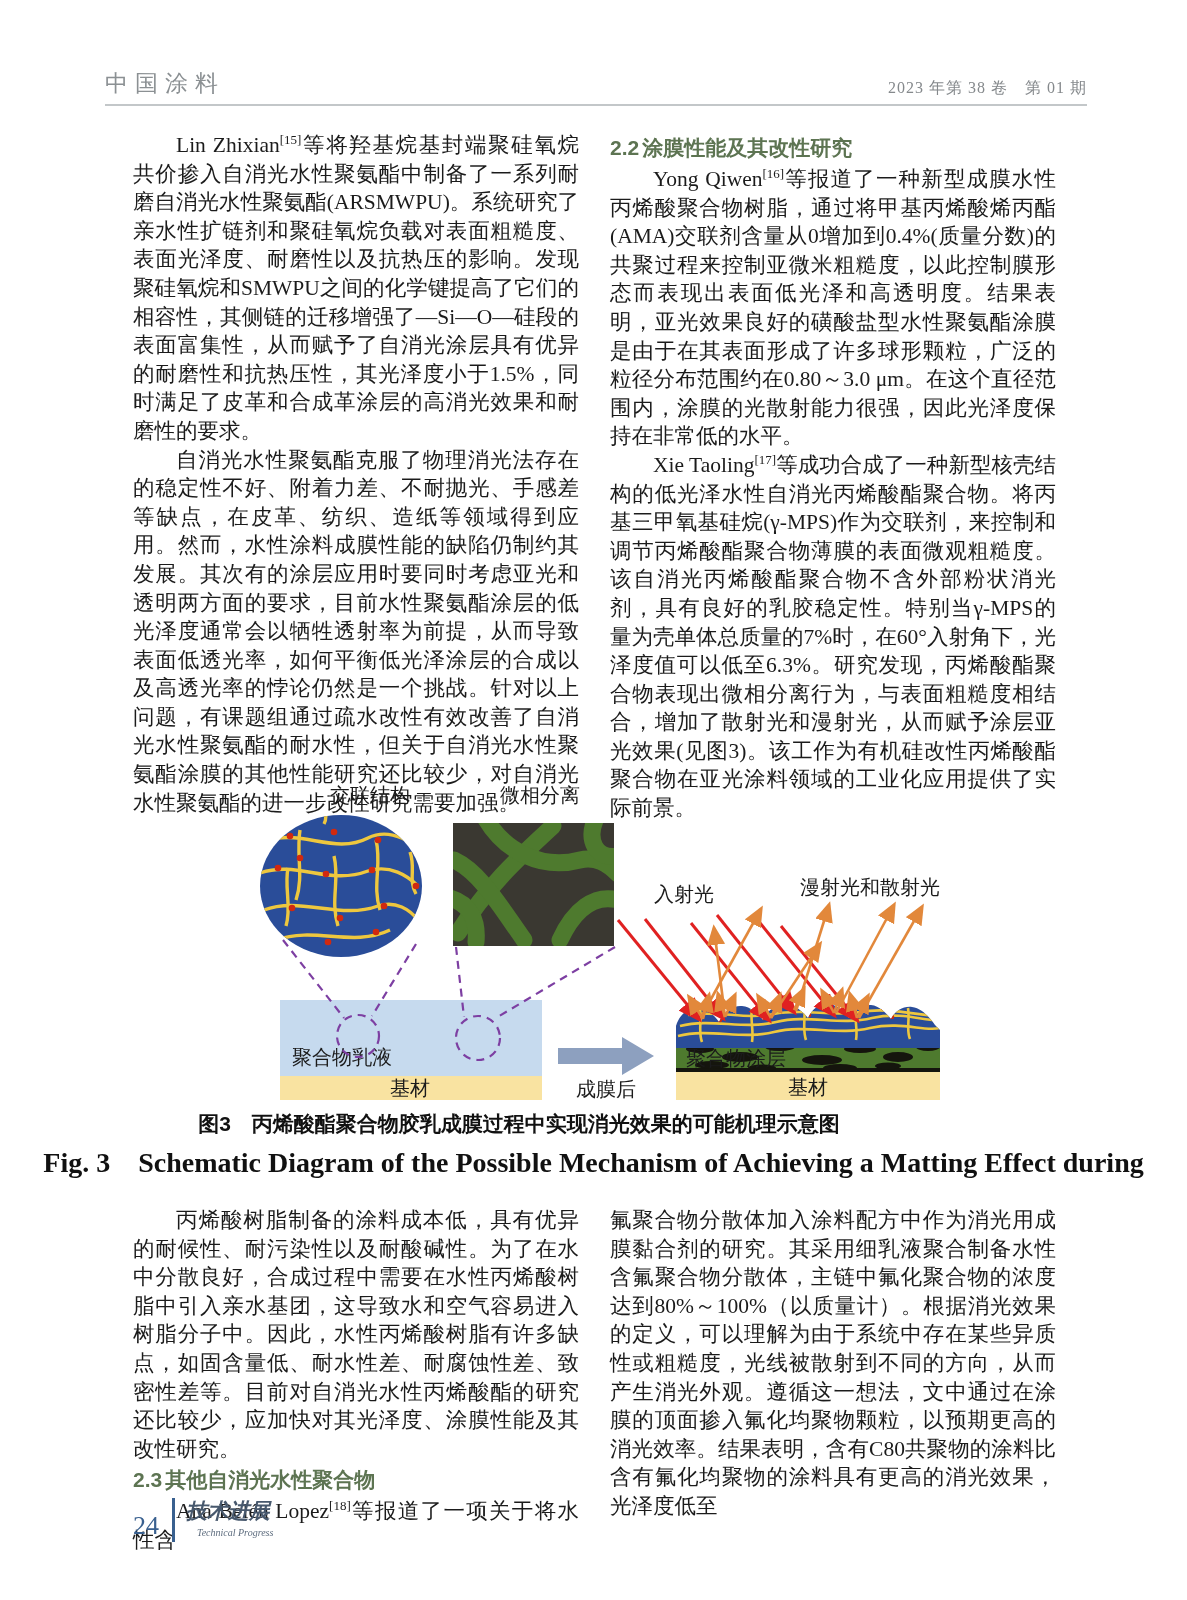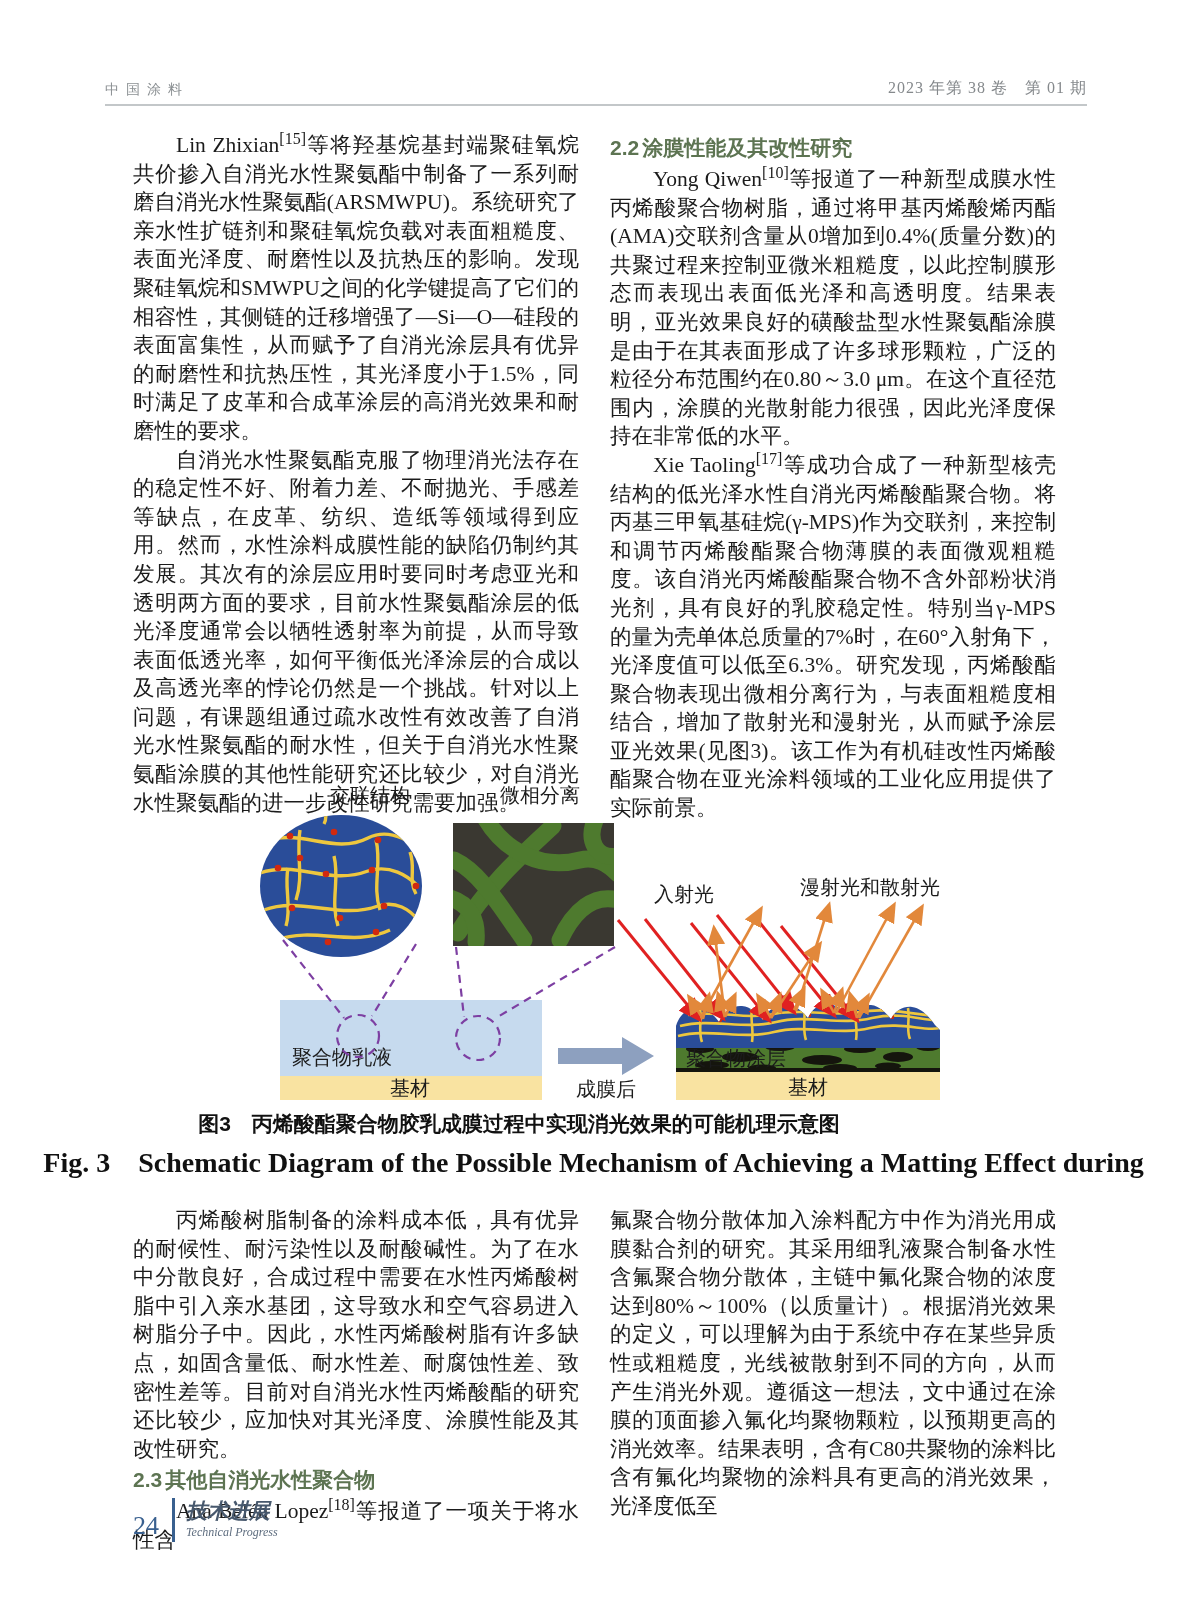--- a/index.html
+++ b/index.html
@@ -2,49 +2,49 @@
 <html><head>
 <meta charset="utf-8">
 <style>
   html,body{margin:0;padding:0;background:#ffffff;}
   .page{position:relative;width:1187px;height:1600px;background:#fff;overflow:hidden;
         font-family:"Liberation Serif","DejaVu Serif",serif;color:#1b1b1b;}
   
   .header{position:absolute;left:105px;top:74px;width:982px;height:32px;
           border-bottom:2px solid #c3c7c9;display:flex;justify-content:space-between;
           align-items:flex-end;padding-bottom:5px;box-sizing:border-box;}
-  .journal-name{color:#8b9093;font-size:14px;letter-spacing:7px;}
+  .journal-name{color:#8b9093;font-size:23px;letter-spacing:7px;}
   .issue-info{color:#85898c;font-size:16px;letter-spacing:1px;}
   
   .cols{position:absolute;left:133px;width:924px;display:flex;gap:31px;}
   .cols-top{top:131px;}
   .cols-bottom{top:1206px;}
   .col{width:446px;}
   .para{margin:0;font-size:21.5px;line-height:28.6px;text-align:justify;text-justify:inter-ideograph;}
   .para.indent{text-indent:43px;}
-  sup{font-size:16px;line-height:0;}
+  sup{font-size:13px;line-height:0;}
   .section-heading{display:flex;gap:3px;font-family:"Liberation Sans","DejaVu Sans",sans-serif;
                    font-weight:bold;font-size:21px;color:#5d7452;line-height:30px;margin:2px 0 2px 0;}
   
   .fig{position:absolute;left:128px;top:768px;}
   .fig text{font-family:"Liberation Serif","DejaVu Serif",serif;font-size:20px;fill:#1b1b1b;}
   .caption-zh{position:absolute;left:0;width:1038px;top:1110px;text-align:center;font-weight:bold;
               font-size:21px;font-family:"Liberation Sans","DejaVu Sans",sans-serif;color:#111;}
   .caption-en{position:absolute;left:0;width:1187px;text-align:center;font-weight:bold;
               font-size:28px;color:#111;}
   .caption-en1{top:1144px;}
   .caption-en2{top:1172px;}
   
   .footer{position:absolute;left:133px;top:1498px;display:flex;align-items:center;}
   .page-num{font-size:26px;color:#39608f;margin-right:13px;margin-top:12px;}
   .footer-bar{width:3px;height:44px;background:#39608f;margin-right:11px;}
   .footer-text{display:flex;flex-direction:column;font-style:italic;}
   .footer-zh{font-family:"Liberation Sans","DejaVu Sans",sans-serif;font-weight:bold;
              font-size:21px;color:#47586d;line-height:25px;}
-  .footer-en{font-size:12px;color:#5d6c7e;line-height:19px;}
+  .footer-en{font-size:10px;color:#5d6c7e;line-height:19px;margin-left:11px;}
 </style>
 </head>
 <body>
 
 <div class="page">
 
   <div class="header">
     <span class="journal-name">中国涂料</span>
     <span class="issue-info">2023 年第 38 卷　第 01 期</span>
   </div>
@@ -53,21 +53,21 @@
     <div class="col">
         <p class="para indent">Lin Zhixian<sup>[15]</sup>等将羟基烷基封端聚硅氧烷共价掺入自消光水性聚氨酯中制备了一系列耐磨自消光水性聚氨酯(ARSMWPU)。系统研究了亲水性扩链剂和聚硅氧烷负载对表面粗糙度、表面光泽度、耐磨性以及抗热压的影响。发现聚硅氧烷和SMWPU之间的化学键提高了它们的相容性，其侧链的迁移增强了—Si—O—硅段的表面富集性，从而赋予了自消光涂层具有优异的耐磨性和抗热压性，其光泽度小于1.5%，同时满足了皮革和合成革涂层的高消光效果和耐磨性的要求。</p>
         <p class="para indent">自消光水性聚氨酯克服了物理消光法存在的稳定性不好、附着力差、不耐抛光、手感差等缺点，在皮革、纺织、造纸等领域得到应用。然而，水性涂料成膜性能的缺陷仍制约其发展。其次有的涂层应用时要同时考虑亚光和透明两方面的要求，目前水性聚氨酯涂层的低光泽度通常会以牺牲透射率为前提，从而导致表面低透光率，如何平衡低光泽涂层的合成以及高透光率的悖论仍然是一个挑战。针对以上问题，有课题组通过疏水改性有效改善了自消光水性聚氨酯的耐水性，但关于自消光水性聚氨酯涂膜的其他性能研究还比较少，对自消光水性聚氨酯的进一步改性研究需要加强。</p>
       </div>
     <div class="col">
       <div class="section-heading">
         <span>2.2</span>
         <span>涂膜性能及其改性研究</span>
       </div>
       <div>
-          <p class="para indent">Yong Qiwen<sup>[10]</sup>等报道了一种新型成膜水性丙烯酸聚合物树脂，通过将甲基丙烯酸烯丙酯(AMA)交联剂含量从0增加到0.4%(质量分数)的共聚过程来控制亚微米粗糙度，以此控制膜形态而表现出表面低光泽和高透明度。结果表明，亚光效果良好的磺酸盐型水性聚氨酯涂膜是由于在其表面形成了许多球形颗粒，广泛的粒径分布范围约在0.80～3.0 μm。在这个直径范围内，涂膜的光散射能力很强，因此光泽度保持在非常低的水平。</p>
+          <p class="para indent">Yong Qiwen<sup>[16]</sup>等报道了一种新型成膜水性丙烯酸聚合物树脂，通过将甲基丙烯酸烯丙酯(AMA)交联剂含量从0增加到0.4%(质量分数)的共聚过程来控制亚微米粗糙度，以此控制膜形态而表现出表面低光泽和高透明度。结果表明，亚光效果良好的磺酸盐型水性聚氨酯涂膜是由于在其表面形成了许多球形颗粒，广泛的粒径分布范围约在0.80～3.0 μm。在这个直径范围内，涂膜的光散射能力很强，因此光泽度保持在非常低的水平。</p>
           <p class="para indent">Xie Taoling<sup>[17]</sup>等成功合成了一种新型核壳结构的低光泽水性自消光丙烯酸酯聚合物。将丙基三甲氧基硅烷(γ-MPS)作为交联剂，来控制和调节丙烯酸酯聚合物薄膜的表面微观粗糙度。该自消光丙烯酸酯聚合物不含外部粉状消光剂，具有良好的乳胶稳定性。特别当γ-MPS的量为壳单体总质量的7%时，在60°入射角下，光泽度值可以低至6.3%。研究发现，丙烯酸酯聚合物表现出微相分离行为，与表面粗糙度相结合，增加了散射光和漫射光，从而赋予涂层亚光效果(见图3)。该工作为有机硅改性丙烯酸酯聚合物在亚光涂料领域的工业化应用提供了实际前景。</p>
         </div>
     </div>
   </div>
 
   <svg class="fig" width="930" height="332" viewBox="0 0 930 332">
     <defs>
       <clipPath id="clipCircle">
           <ellipse cx="213" cy="118" rx="81" ry="71"></ellipse>
         </clipPath>

